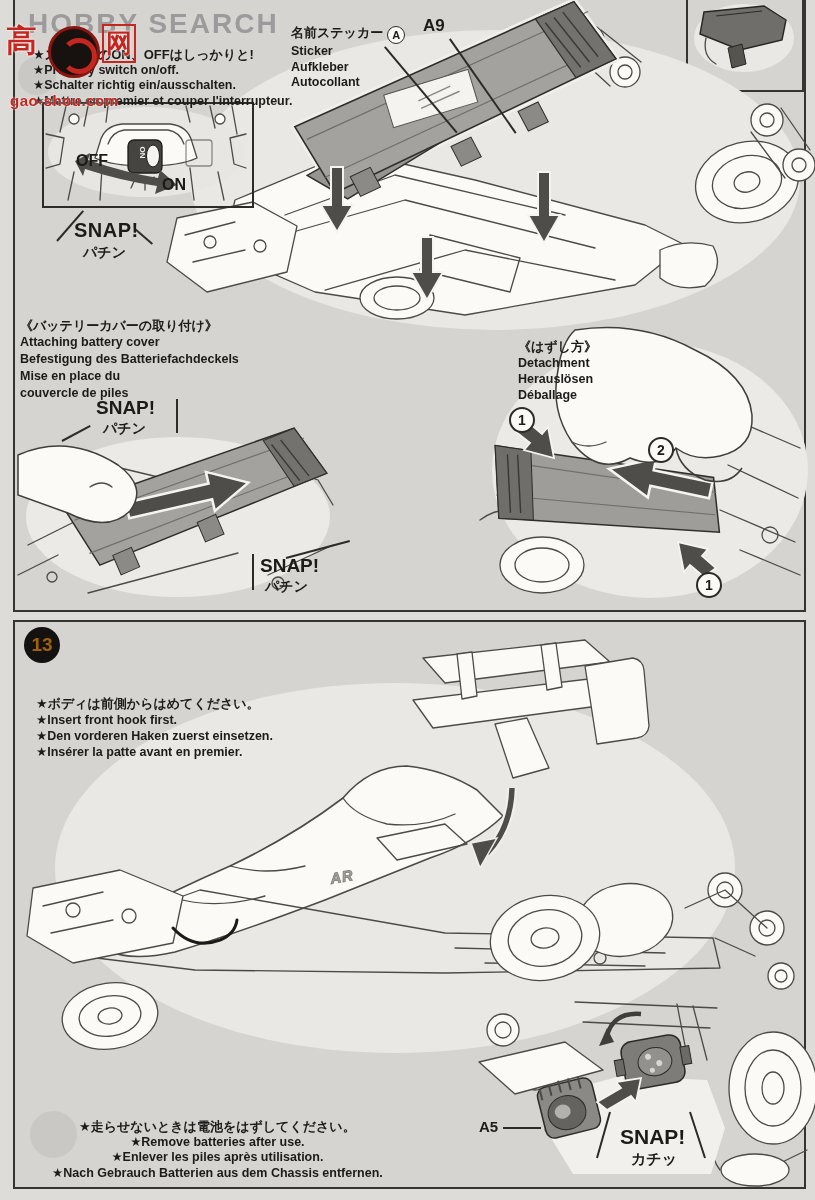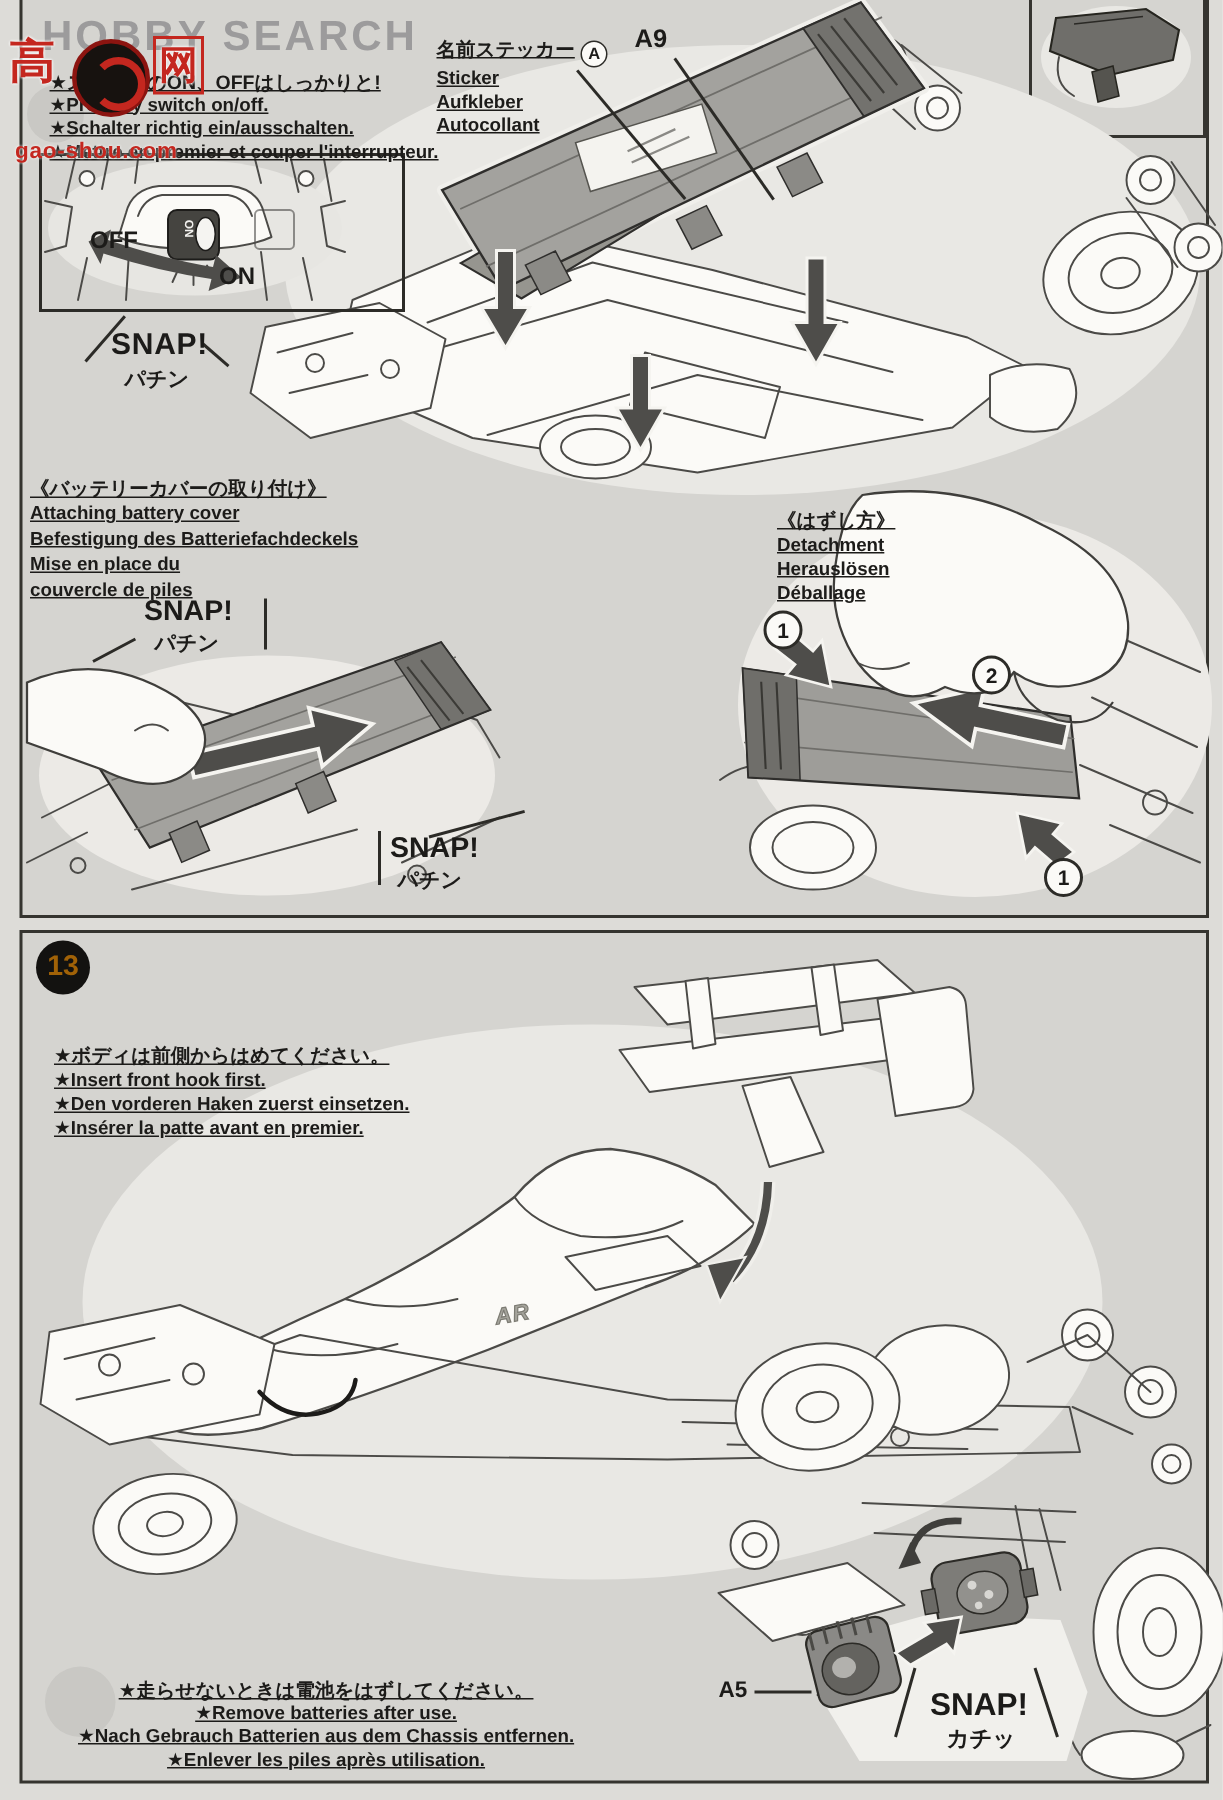--- a/index.html
+++ b/index.html
@@ -3,21 +3,21 @@
 <meta charset="utf-8">
 <style>
   html,body{margin:0;padding:0;}
   .page{position:relative;width:815px;height:1200px;background:#dddcd8;overflow:hidden;
         font-family:"Liberation Sans","DejaVu Sans",sans-serif;color:#1c1b19;}
   .panel{position:absolute;background:#d5d4d0;border:2px solid #35342f;z-index:0;}
   svg{position:absolute;overflow:visible;}
   .ln{stroke:#4b4a47;fill:none;stroke-width:1.3;stroke-linecap:round;stroke-linejoin:round;}
   .wfill{fill:#fbfaf7;}
   .t{position:absolute;font-weight:bold;white-space:nowrap;color:#1c1b19;z-index:3;}
-  .block{position:absolute;font-weight:bold;font-size:12.5px;line-height:15.5px;color:#1c1b19;z-index:3;white-space:nowrap;text-decoration:underline;}
+  .block{position:absolute;font-weight:bold;font-size:12.5px;line-height:15.5px;color:#1c1b19;z-index:3;white-space:nowrap;}
   .block .jp{font-size:13px;}
   .snap-main{font-size:20px;letter-spacing:.5px;}
   .snap-jp{font-size:14px;}
   .lead{position:absolute;background:#2c2b27;height:2px;transform-origin:0 50%;z-index:2;}
   .leadv{position:absolute;background:#2c2b27;width:2px;z-index:2;}
   .numc{position:absolute;width:22px;height:22px;border:2px solid #2c2b27;border-radius:50%;
         background:#fbfaf7;font-weight:bold;font-size:14px;line-height:22px;text-align:center;z-index:3;}
   .stepc{position:absolute;width:36px;height:36px;border-radius:50%;background:#131210;color:#a16207;
         font-weight:bold;font-size:19px;line-height:36px;text-align:center;z-index:3;}
   .abadge{display:inline-block;width:16px;height:16px;border:1.5px solid #2c2b27;border-radius:50%;
@@ -27,21 +27,21 @@
         letter-spacing:2px;z-index:4;}
   .wm-logo{position:absolute;left:4px;top:4px;width:140px;height:104px;z-index:5;}
   .wm-kanji{position:absolute;font-weight:bold;color:#c4271f;font-size:31px;
         text-shadow:0 0 2px #fff,0 0 2px #fff;}
   .wm-circle{position:absolute;left:44px;top:22px;width:52px;height:52px;border-radius:50%;
         background:#17120f;border:3px solid #8c1410;box-sizing:border-box;}
   .wm-swirl{position:absolute;left:10px;top:9px;width:26px;height:26px;border-radius:50%;
         border:5px solid #c4271f;border-left-color:transparent;}
   .wm-sub{position:absolute;left:6px;top:88px;font-size:15px;font-weight:bold;color:#c4271f;
         text-shadow:0 0 2px #fff;letter-spacing:.5px;}
-  .swbox{position:absolute;left:26px;top:102px;width:208px;height:102px;border:2px solid #2c2b27;z-index:2;padding-left:32px;}
+  .swbox{position:absolute;left:42px;top:102px;width:208px;height:102px;border:2px solid #2c2b27;z-index:2;}
   .knob{position:absolute;left:92px;top:44px;color:#f2f1ee;font-size:8px;font-weight:bold;
         transform:rotate(90deg);z-index:3;}
   .arlogo{position:absolute;left:330px;top:868px;font-size:15px;font-weight:bold;font-style:italic;
         color:#a5a49c;letter-spacing:1px;transform:rotate(-10deg);z-index:3;-webkit-text-stroke:.8px #7c7b73;}
 </style>
 </head>
 <body>
 
 <div class="page">
 
@@ -343,17 +343,17 @@
   <span class="t" style="left:479px;top:1118px;font-size:15px;">A5</span>
   <div class="lead" style="left:503px;top:1127px;width:38px;"></div>
 
   <span class="t" style="left:620px;top:1125px;font-size:21px;">SNAP!</span>
   <span class="t" style="left:631px;top:1150px;font-size:15px;">カチッ</span>
 
   <div class="deco" style="left:30px;top:1111px;width:47px;height:47px;"></div>
   <div class="block" style="left:52px;top:1119px;line-height:15.5px;text-align:center;">
     <div class="jp">★走らせないときは電池をはずしてください。</div>
     <div>★Remove batteries after use.</div>
+    <div>★Enlever les piles après utilisation.</div>
     <div>★Nach Gebrauch Batterien aus dem Chassis entfernen.</div>
-    <div>★Enlever les piles après utilisation.</div>
   </div>
 
 </div>
 
 </body></html>

